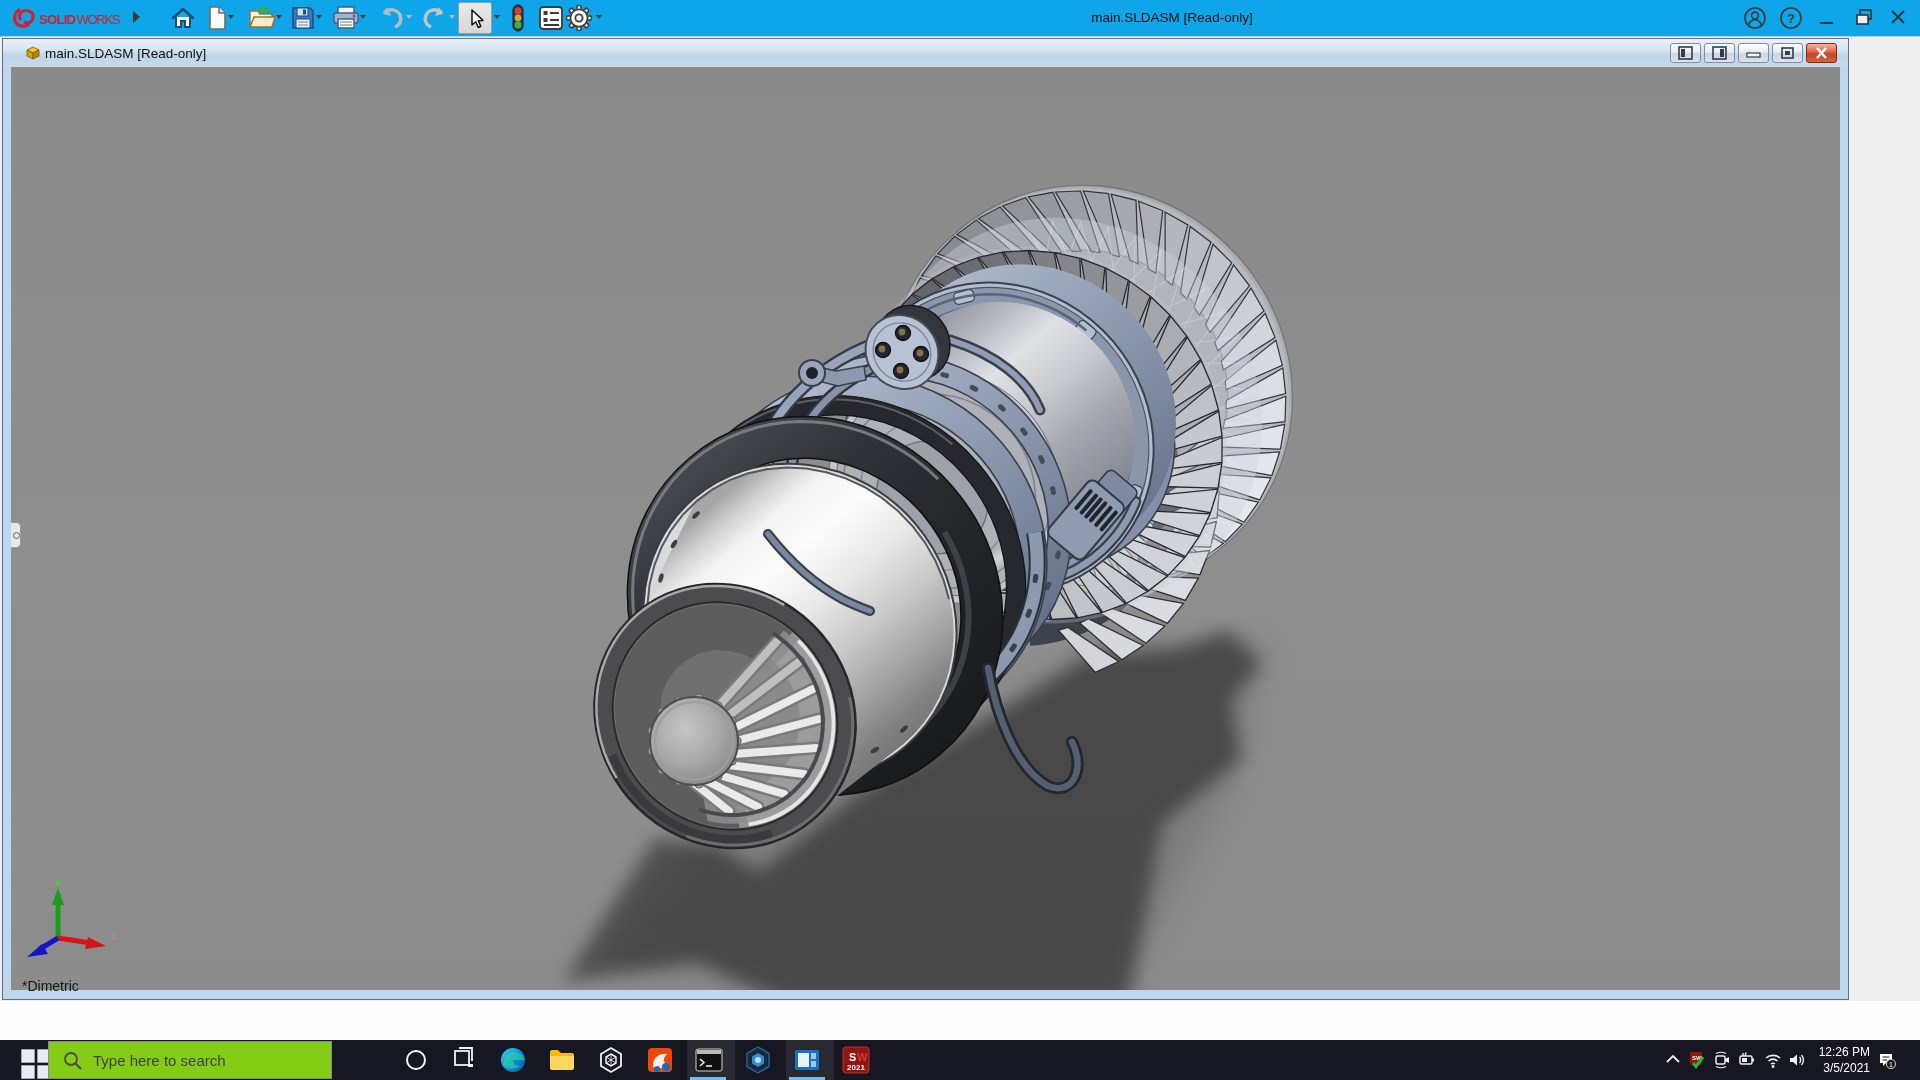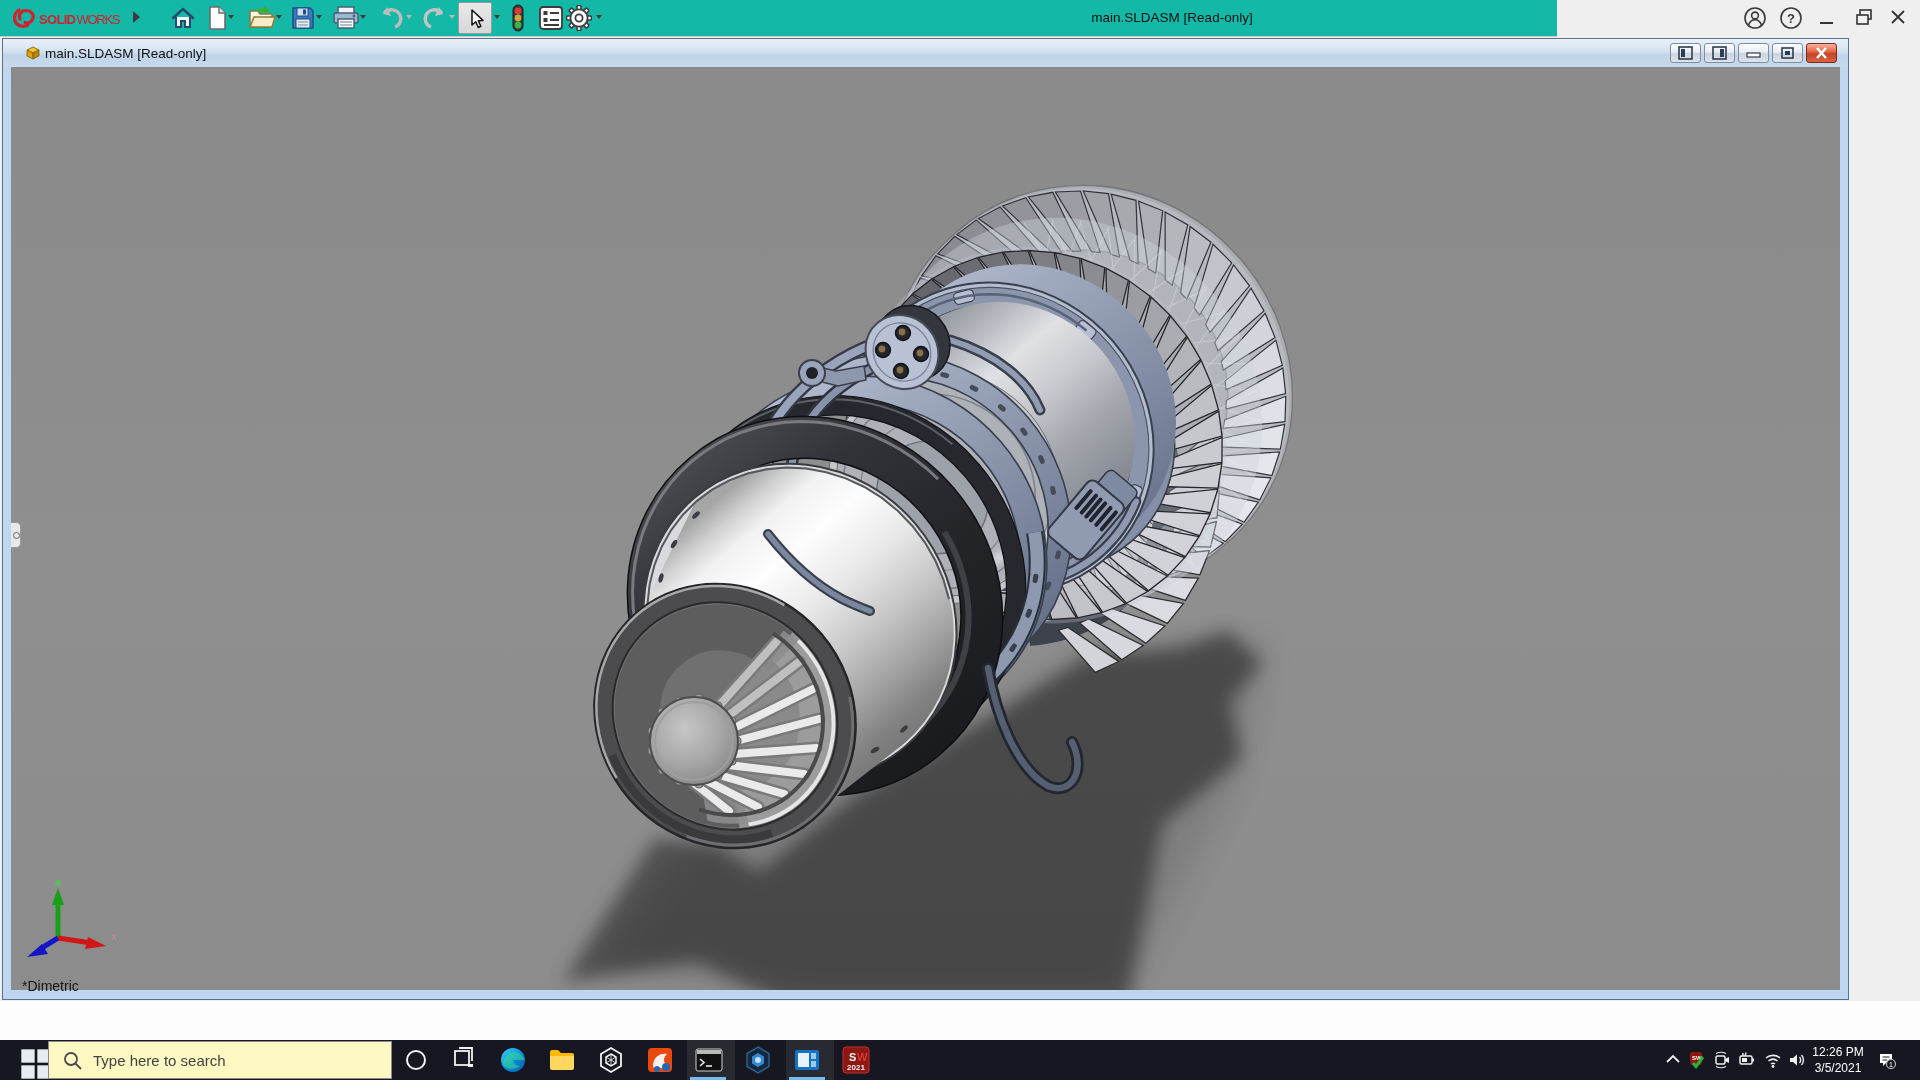--- a/index.html
+++ b/index.html
@@ -1,39 +1,39 @@
 <!DOCTYPE html>
 <html><head>
 <meta charset="utf-8">
 <style>
 * { margin:0; padding:0; box-sizing:border-box; }
 html,body { width:1920px; height:1080px; overflow:hidden; font-family:"Liberation Sans",sans-serif; background:#efefef; }
-.topbar { position:absolute; left:0; top:0; width:1557px; height:37px; background:#14b8a6; border-bottom:1px solid #c9c9c9; }
+.topbar { position:absolute; left:0; top:0; width:1920px; height:37px; background:#0ea5e9; border-bottom:1px solid #c9c9c9; }
 .logo { position:absolute; left:12px; top:6px; }
 .tbicon { position:absolute; top:5px; }
 .caret { position:absolute; top:15px; width:0; height:0; border-left:3.5px solid transparent; border-right:3.5px solid transparent; border-top:4.5px solid #3c3c3c; }
 .caret.dis { border-top-color:#b9b9b9; }
 .apptitle { position:absolute; top:10px; left:1172px; transform:translateX(-50%); font-size:13.5px; color:#111; white-space:nowrap; }
 .rtico { position:absolute; top:6px; }
 .selbox { position:absolute; left:458px; top:2px; width:34px; height:32px; background:linear-gradient(#e9e9e9,#d7d7d7); border:1px solid #9a9a9a; border-radius:2px; }
 .win { position:absolute; left:2px; top:38px; width:1847px; height:962px; background:#bed7ee; border:1px solid #56738e; }
 .wtitle { position:absolute; left:0; top:0; width:100%; height:28px; background:linear-gradient(#e9f0f9 0%, #d6e4f2 40%, #bfd4e8 60%, #c7d9ec 100%); }
 .wtext { position:absolute; left:42px; top:7px; font-size:13.5px; color:#101010; }
 .wbtn { position:absolute; top:4px; width:31px; height:20px; border:1px solid #7e8fa3; border-radius:3px; background:linear-gradient(#fdfdfd 0%,#e8ecf2 45%,#ccd4dd 55%,#dde3ea 100%); }
 .wbtn.close { background:linear-gradient(#f4b39f 0%,#e0633f 45%,#c44427 55%,#d8643f 100%); border-color:#7e2c1a; }
 .viewport { position:absolute; left:8px; top:28px; width:1829px; height:923px; background:linear-gradient(#8a8a8a, #8f8f8f 55%, #8c8c8c); }
 .sidetab { position:absolute; left:0px; top:455px; width:10px; height:26px; background:#e8e8e8; border:1px solid #9a9a9a; border-left:none; border-radius:0 5px 5px 0; }
 .sidetab:after { content:""; position:absolute; left:2px; top:9px; width:5px; height:5px; border:1px solid #666; border-radius:50%; }
 .dimetric { position:absolute; left:11px; top:911px; font-size:14px; font-weight:normal; color:#161616; }
 .taskbar { position:absolute; left:0; top:1040px; width:1920px; height:40px; background:#171721; }
-.search { position:absolute; left:48px; top:1px; width:344px; height:38px; background:#fef9c3; border:1px solid #8a8a8a; }
+.search { position:absolute; left:48px; top:1px; width:284px; height:38px; background:#84cc16; border:1px solid #8a8a8a; }
 .searchtxt { position:absolute; left:44px; top:10px; font-size:15px; color:#424242; }
 .tbi { position:absolute; top:4px; width:32px; height:32px; }
 .trayico { position:absolute; top:12px; }
-.clock { position:absolute; left:1806px; top:4px; width:64px; text-align:center; color:#fff; font-size:12px; line-height:16px; }
+.clock { position:absolute; left:1806px; top:4px; width:64px; text-align:right; color:#fff; font-size:12px; line-height:16px; }
 .active1 { position:absolute; left:690px; top:37px; width:36px; height:3px; background:#76b9ed; }
 .active2 { position:absolute; left:789px; top:37px; width:36px; height:3px; background:#76b9ed; }
 .hl { position:absolute; top:0; width:48px; height:40px; background:rgba(255,255,255,0.08); }
 </style>
 </head>
 <body>
 
 <div class="topbar">
   <div class="logo">
     <svg width="130" height="26" viewBox="0 0 130 26">

